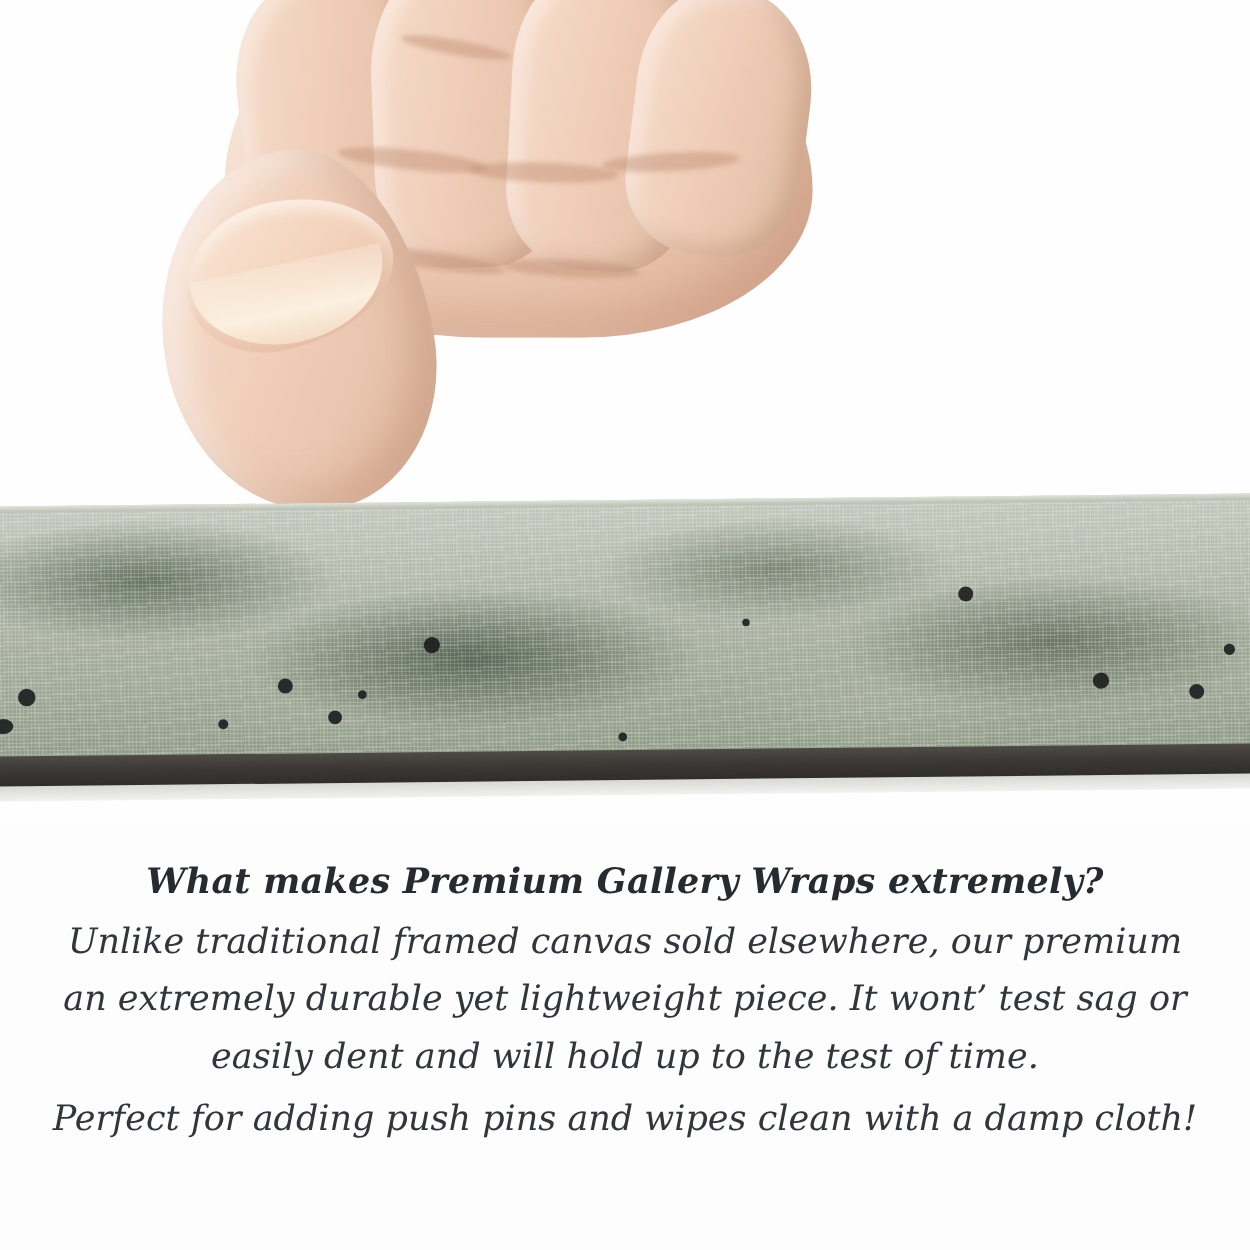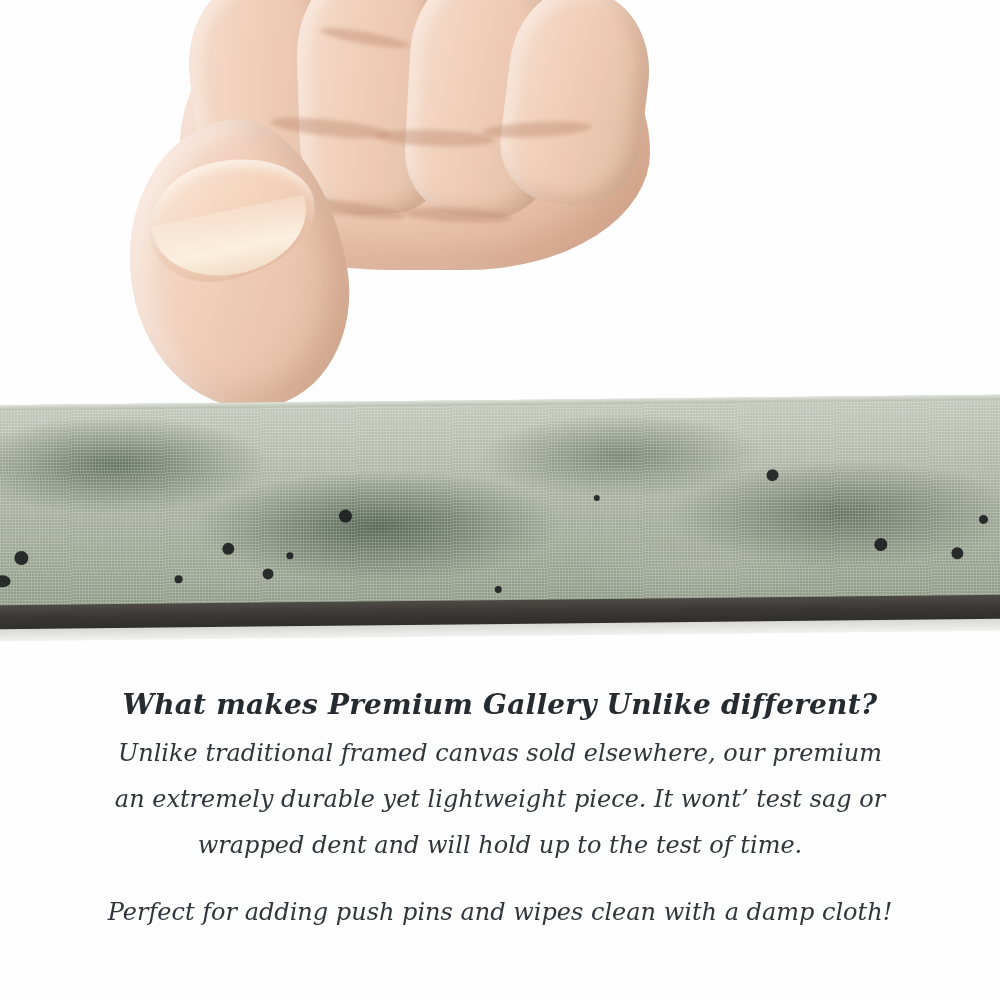--- a/index.html
+++ b/index.html
@@ -191,26 +191,26 @@
   }
   .caption-title {
     font-size: 28px;
     font-weight: 700;
     letter-spacing: 0.2px;
     margin-bottom: 12px;
     color: #262b30;
   }
   .caption-body p {
     margin: 0 0 6px 0;
-    font-size: 24px;
+    font-size: 28px;
     line-height: 40px;
     color: #31363b;
   }
   .caption-body p:last-child {
-    margin-top: 27px;
+    margin-top: 10px;
   }
 </style>
 </head>
 <body>
 
 <div class="page">
 
   <div class="photo">
 
     <div class="hand">
@@ -247,22 +247,22 @@
         <div class="speck" style="left:600px; top:96px; width:6px; height:6px;"></div>
         <div class="speck" style="left:500px; top:186px; width:7px; height:7px;"></div>
         <div class="canvas-edge-top"></div>
       </div>
       <div class="canvas-side"></div>
       <div class="canvas-under"></div>
     </div>
   </div>
 
   <div class="caption">
-    <div class="caption-title">What makes Premium Gallery Unlike different?</div>
+    <div class="caption-title">What makes Premium Gallery Wraps extremely?</div>
     <div class="caption-body">
       <p>Unlike traditional framed canvas sold elsewhere, our premium</p>
       <p>an extremely durable yet lightweight piece. It wont’ test sag or</p>
-      <p>wrapped dent and will hold up to the test of time.</p>
+      <p>easily dent and will hold up to the test of time.</p>
       <p>Perfect for adding push pins and wipes clean with a damp cloth!</p>
     </div>
   </div>
 
 </div>
 
 </body></html>

